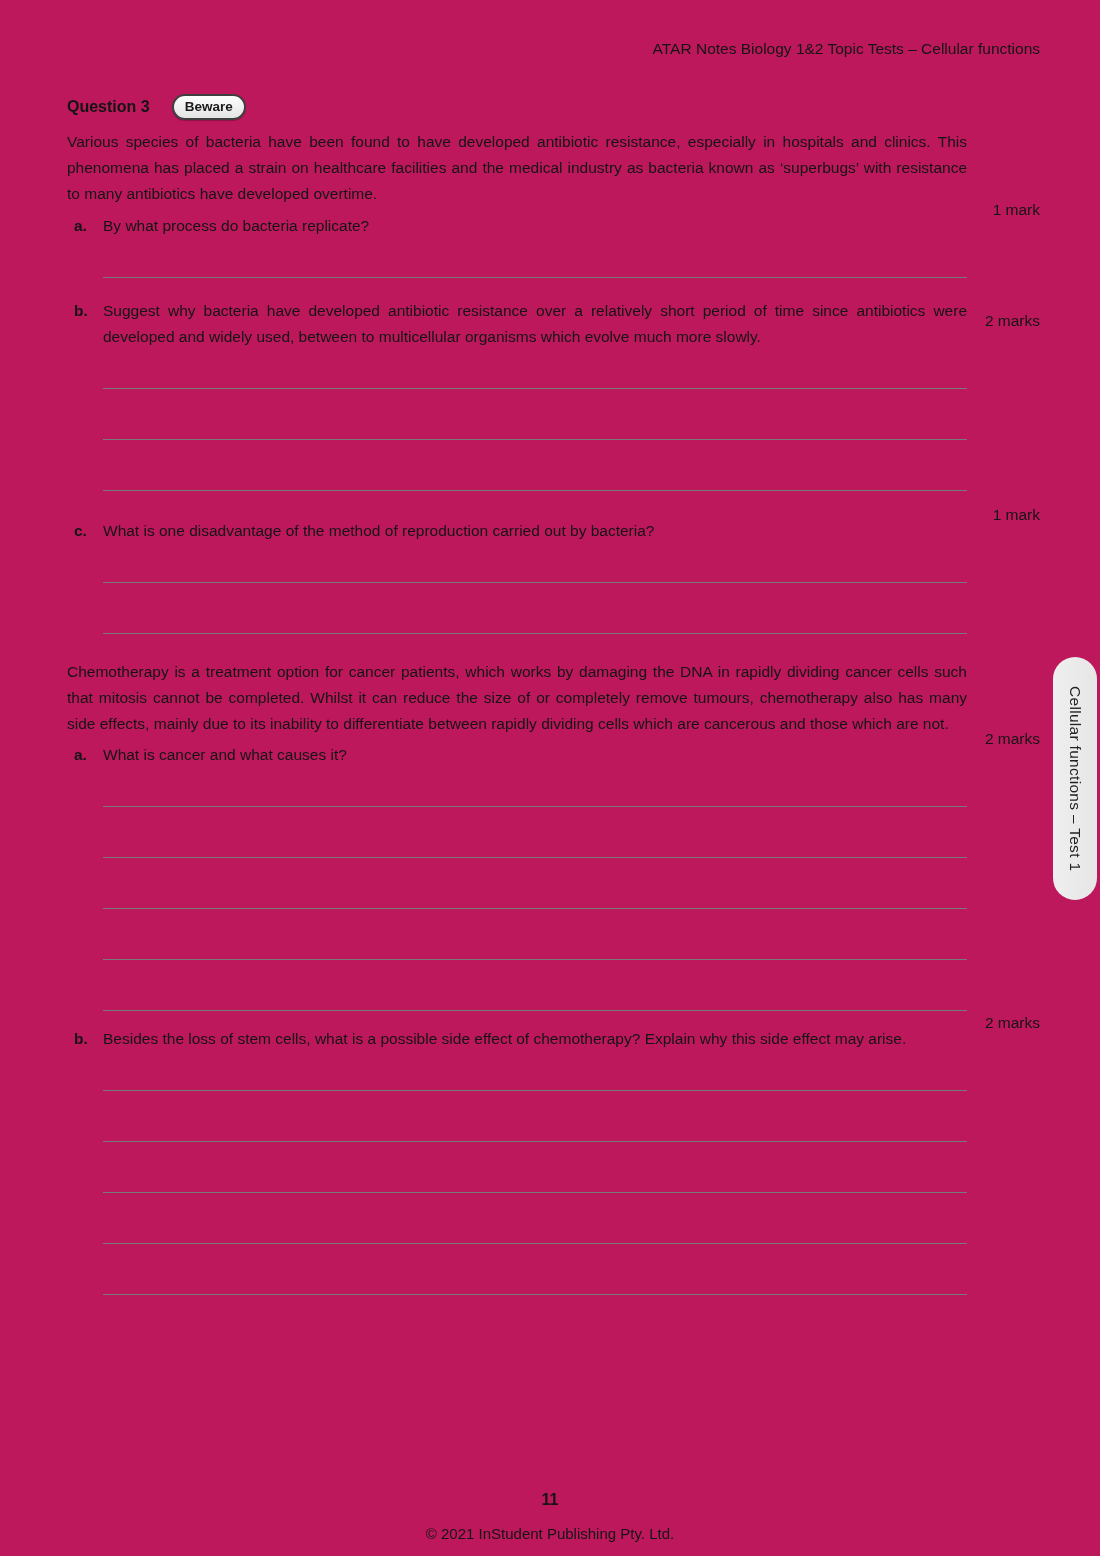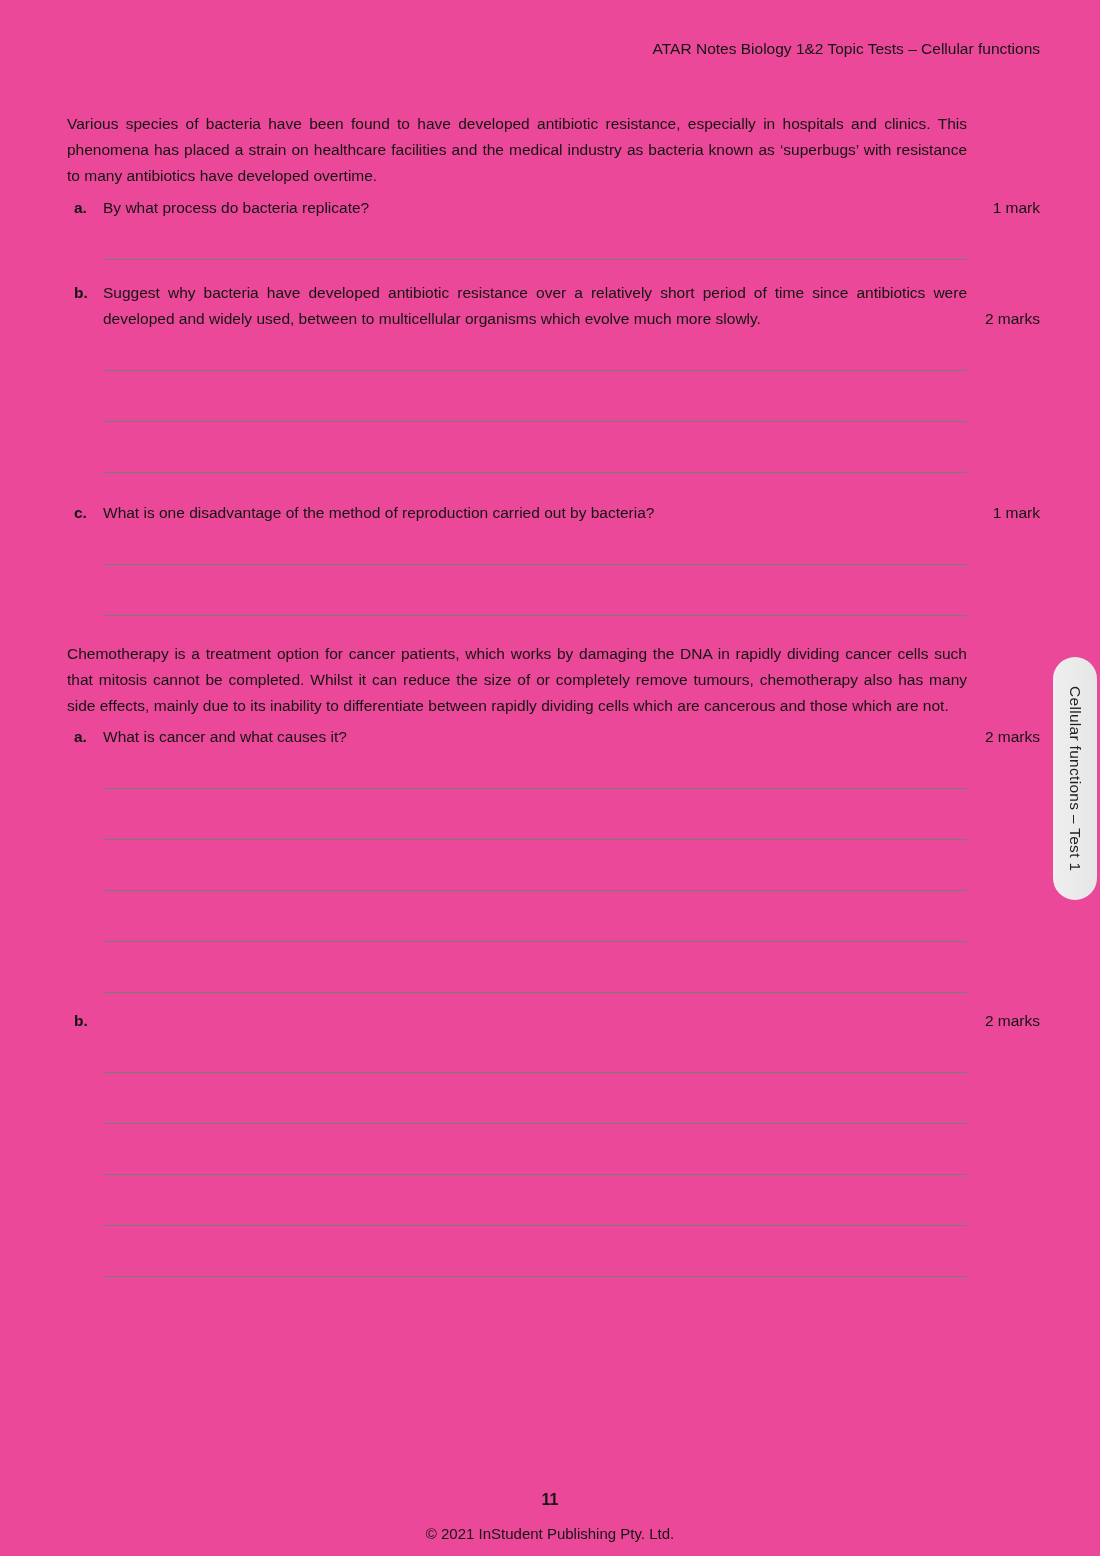--- a/index.html
+++ b/index.html
@@ -1,19 +1,19 @@
 <!DOCTYPE html>
 <html><head>
 <meta charset="utf-8">
 <style>
   html,body{margin:0;padding:0;background:#ffffff;}
   .page{
     position:relative;
     width:1100px;height:1556px;
-    background:#ec4899;
+    background:#be185d;
     font-family:"Liberation Sans", sans-serif;
     font-size:15.5px;
     color:#141414;
     overflow:hidden;
   }
   .header{
     position:absolute;top:40px;right:60px;
     font-size:15.5px;color:#141414;
   }
   .content{
@@ -25,34 +25,34 @@
   .q-title{font-weight:bold;font-size:16px;}
   .badge{
     margin-left:22px;
     border:2px solid #3f3f3f;border-radius:13px;
     padding:0 11px;height:22px;line-height:21px;
     font-weight:bold;font-size:13.5px;color:#1a1a1a;
     background:linear-gradient(180deg,#fdfdfd 0%,#e4e4e4 100%);
     box-shadow:0 1px 1px rgba(0,0,0,0.25);
   }
   .intro{
-    margin-top:16px;width:900px;
+    margin-top:10px;width:900px;
     text-align:justify;line-height:26px;
   }
   .subq{
     position:relative;display:flex;line-height:26px;
   }
   .subq .sub-label{
     flex:none;width:36px;font-weight:bold;padding-left:7px;box-sizing:border-box;
   }
   .subq .sub-text{
     width:864px;text-align:justify;
   }
   .subq .marks{
-    position:absolute;right:0;bottom:0;white-space:nowrap;
+    position:absolute;right:0;bottom:16px;white-space:nowrap;
   }
   .answer-lines{
     margin-left:36px;width:864px;margin-top:-12px;
   }
   .answer-line{
     height:50px;border-bottom:1.5px solid #7a7a7a;
   }
   .mt-q3a{margin-top:6px;}
   .mt-q3b{margin-top:20px;}
   .mt-q3c{margin-top:27px;}
@@ -81,20 +81,24 @@
 </head>
 <body>
 
 <div class="page">
 
   <div class="header">ATAR Notes Biology 1&amp;2 Topic Tests – Cellular functions</div>
 
   <div class="content">
 
     <div>
+      <div class="q-title-row">
+        <span class="q-title">Question 3</span>
+        <span class="badge">Beware</span>
+      </div>
       <div class="intro">Various species of bacteria have been found to have developed antibiotic resistance, especially in hospitals and clinics. This phenomena has placed a strain on healthcare facilities and the medical industry as bacteria known as ‘superbugs’ with resistance to many antibiotics have developed overtime.</div>
 
       <div class="subq mt-q3a">
         <span class="sub-label">a.</span>
         <span class="sub-text">By what process do bacteria replicate?</span>
         <span class="marks">1 mark</span>
       </div>
       <div class="answer-lines">
           <div class="answer-line"></div>
         </div>
@@ -132,20 +136,21 @@
       <div class="answer-lines">
           <div class="answer-line"></div>
           <div class="answer-line"></div>
           <div class="answer-line"></div>
           <div class="answer-line"></div>
           <div class="answer-line"></div>
         </div>
 
       <div class="subq mt-q4b">
         <span class="sub-label">b.</span>
+        <span class="sub-text">Besides the loss of stem cells, what is a possible side effect of chemotherapy? Explain why this side effect may arise.</span>
         <span class="marks">2 marks</span>
       </div>
       <div class="answer-lines">
           <div class="answer-line"></div>
           <div class="answer-line"></div>
           <div class="answer-line"></div>
           <div class="answer-line"></div>
           <div class="answer-line"></div>
         </div>
     </div>

